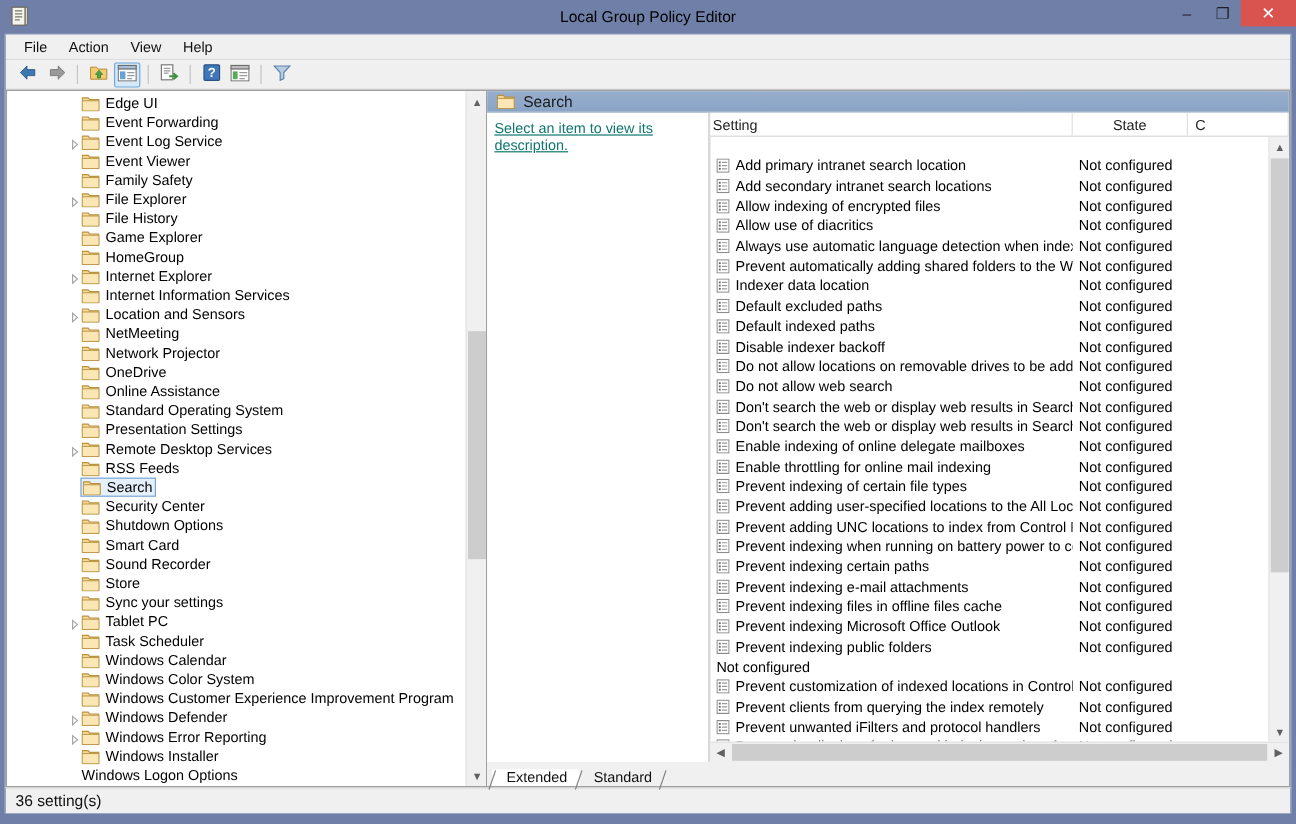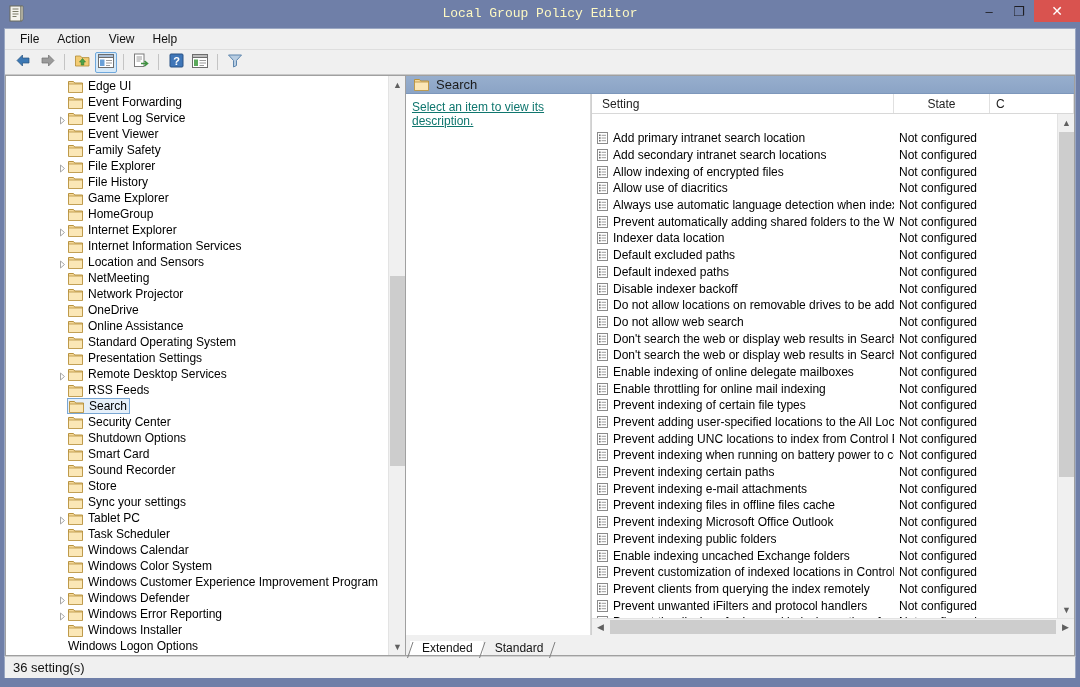--- a/index.html
+++ b/index.html
@@ -35,22 +35,22 @@
   #app-icon {
     position: absolute;
     left: 8px; top: 5px;
     width: 17px; height: 18px;
   }
   #title-text {
     position: absolute;
     left: 0; right: 0; top: 6px;
     text-align: center;
     font-size: 13px;
-    color: #fef9c3;
-    font-family: Liberation Mono, monospace;
+    color: #000000;
+    font-family: Liberation Sans, sans-serif;
   }
   .wincontrols {
     position: absolute;
     right: 0; top: 0;
     height: 24px;
     display: flex;
   }
   .winbtn {
     width: 30px; height: 22px;
     display: flex; align-items: center; justify-content: center;
@@ -293,21 +293,21 @@
     color: #222;
     display: flex;
     align-items: center;
     justify-content: center;
     border-right: 1px solid #e0e0e0;
     height: 19px;
     cursor: default;
     overflow: hidden;
     white-space: nowrap;
   }
-  .lv-th.c-setting { flex: 0 0 302px; justify-content: flex-start; padding-left: 10px; }
+  .lv-th.c-setting { flex: 0 0 302px; justify-content: flex-start; padding-left: 2px; }
   .lv-th.c-state   { flex: 0 0 96px; }
   .lv-th.c-comment { flex: 1 1 auto; justify-content: flex-start; padding-left: 6px; }
 
   #lv-rows-wrap {
     position: relative;
     flex: 1 1 auto;
     overflow: hidden;
   }
   #lv-rows {
     position: absolute;
@@ -1216,32 +1216,20 @@
                           <line x1="4.6" y1="3.3" x2="9" y2="3.3" stroke="#9a9a9a" stroke-width="1"></line>
                           <line x1="4.6" y1="6" x2="9" y2="6" stroke="#9a9a9a" stroke-width="1"></line>
                           <line x1="4.6" y1="8.7" x2="9" y2="8.7" stroke="#9a9a9a" stroke-width="1"></line>
                         </svg></span>
                       <span class="sname">Prevent indexing public folders</span>
                     </div>
                     <div class="cell-state">Not configured</div>
                     <div class="cell-comment"></div>
                   </div>
                   <div class="lv-row">
-                    <div class="cell-setting">
-                      <span class="policy-icon"><svg width="11" height="12" viewBox="0 0 11 12">
-                          <rect x="0.5" y="0.5" width="10" height="11" fill="#ffffff" stroke="#8a8a8a" stroke-width="1"></rect>
-                          <rect x="2" y="2.5" width="1.6" height="1.6" fill="#6e6e6e"></rect>
-                          <rect x="2" y="5.2" width="1.6" height="1.6" fill="#6e6e6e"></rect>
-                          <rect x="2" y="7.9" width="1.6" height="1.6" fill="#6e6e6e"></rect>
-                          <line x1="4.6" y1="3.3" x2="9" y2="3.3" stroke="#9a9a9a" stroke-width="1"></line>
-                          <line x1="4.6" y1="6" x2="9" y2="6" stroke="#9a9a9a" stroke-width="1"></line>
-                          <line x1="4.6" y1="8.7" x2="9" y2="8.7" stroke="#9a9a9a" stroke-width="1"></line>
-                        </svg></span>
-                      <span class="sname">Enable indexing uncached Exchange folders</span>
-                    </div>
                     <div class="cell-state">Not configured</div>
                     <div class="cell-comment"></div>
                   </div>
                   <div class="lv-row">
                     <div class="cell-setting">
                       <span class="policy-icon"><svg width="11" height="12" viewBox="0 0 11 12">
                           <rect x="0.5" y="0.5" width="10" height="11" fill="#ffffff" stroke="#8a8a8a" stroke-width="1"></rect>
                           <rect x="2" y="2.5" width="1.6" height="1.6" fill="#6e6e6e"></rect>
                           <rect x="2" y="5.2" width="1.6" height="1.6" fill="#6e6e6e"></rect>
                           <rect x="2" y="7.9" width="1.6" height="1.6" fill="#6e6e6e"></rect>

